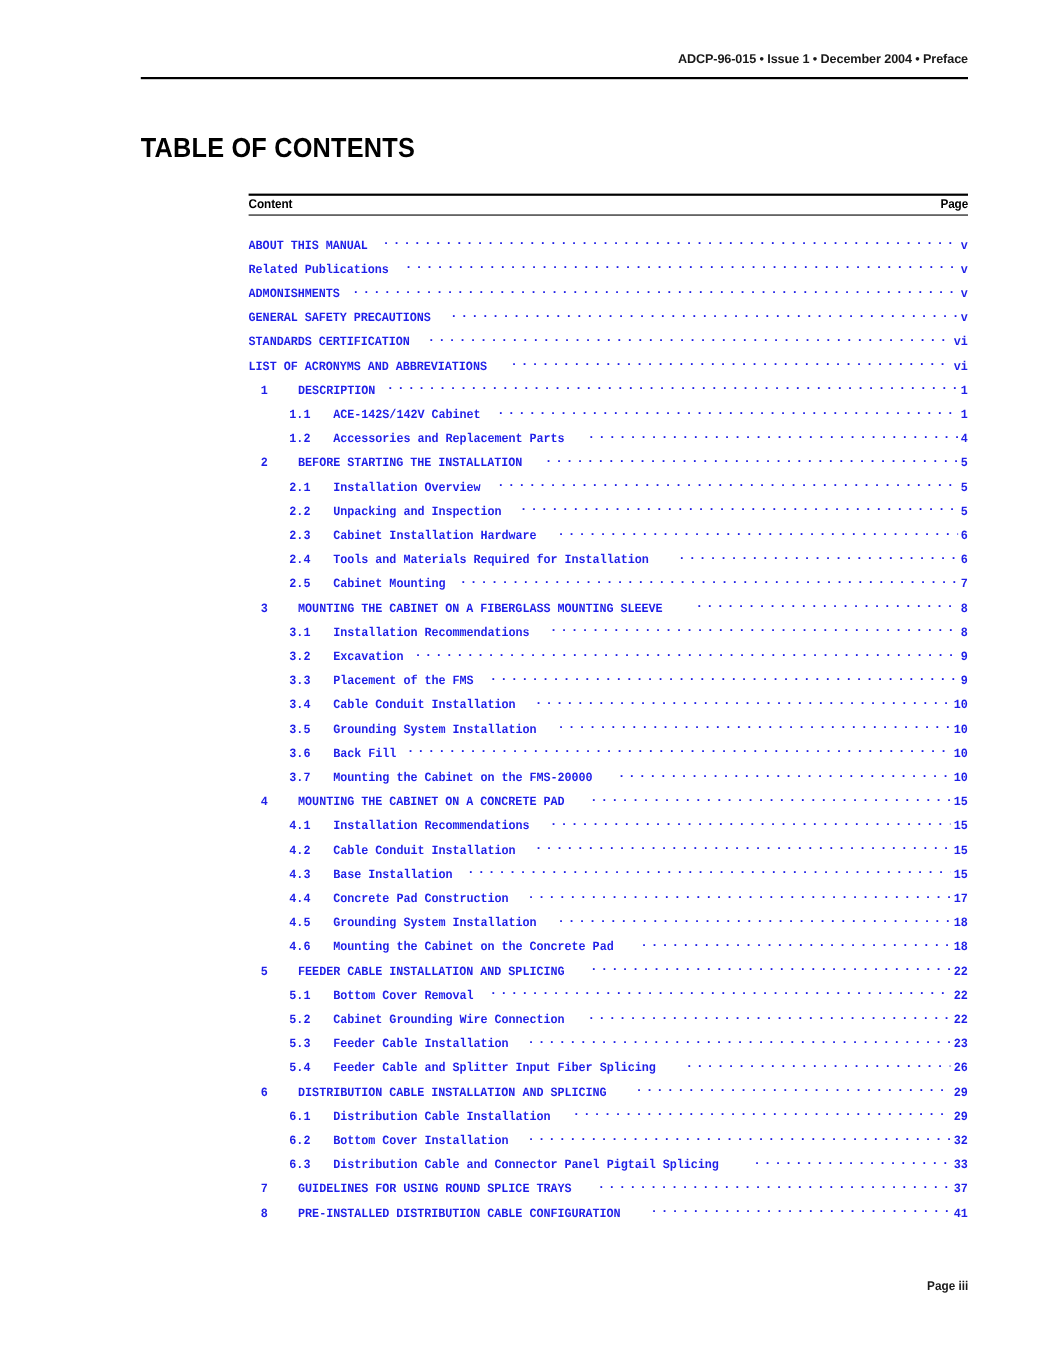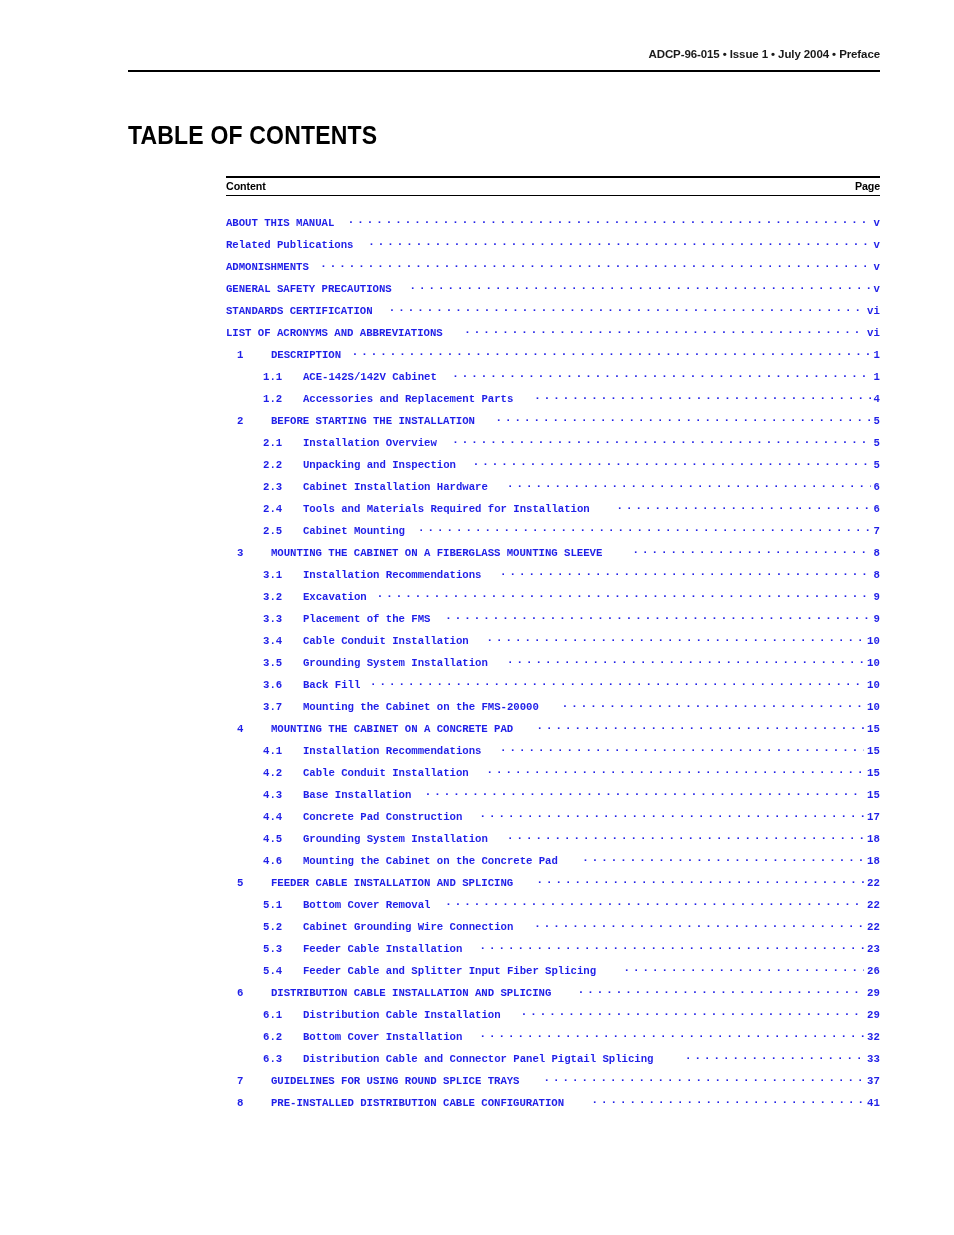--- a/index.html
+++ b/index.html
@@ -181,21 +181,21 @@
     display: inline-block;
     white-space: nowrap;
   }
 </style>
 </head>
 <body>
 
 <div id="page">
 
   <div class="page-header">
-    <span class="hdr-text">ADCP-96-015 • Issue 1 • July 2004 • Preface</span>
+    <span class="hdr-text">ADCP-96-015 • Issue 1 • December 2004 • Preface</span>
   </div>
   <div class="header-rule"></div>
 
   <div class="toc-title">TABLE OF CONTENTS</div>
 
   <div class="toc-block">
     <div class="rule-thick"></div>
     <div class="col-head">
       <span>Content</span>
       <span class="right">Page</span>
@@ -527,14 +527,17 @@
           <span class="num">8</span>
           <span class="label">PRE-INSTALLED DISTRIBUTION CABLE CONFIGURATION</span>
           <span class="leader">
             <i style="color: rgb(31, 31, 232);">.......................................................................................................................................................................................................</i>
           </span>
           <span class="pg">41</span>
         </div>
       </div>
   </div>
 
+  <div class="page-footer">
+    <span class="ftr-text">Page iii</span>
+  </div>
 
 </div>
 
 </body></html>

